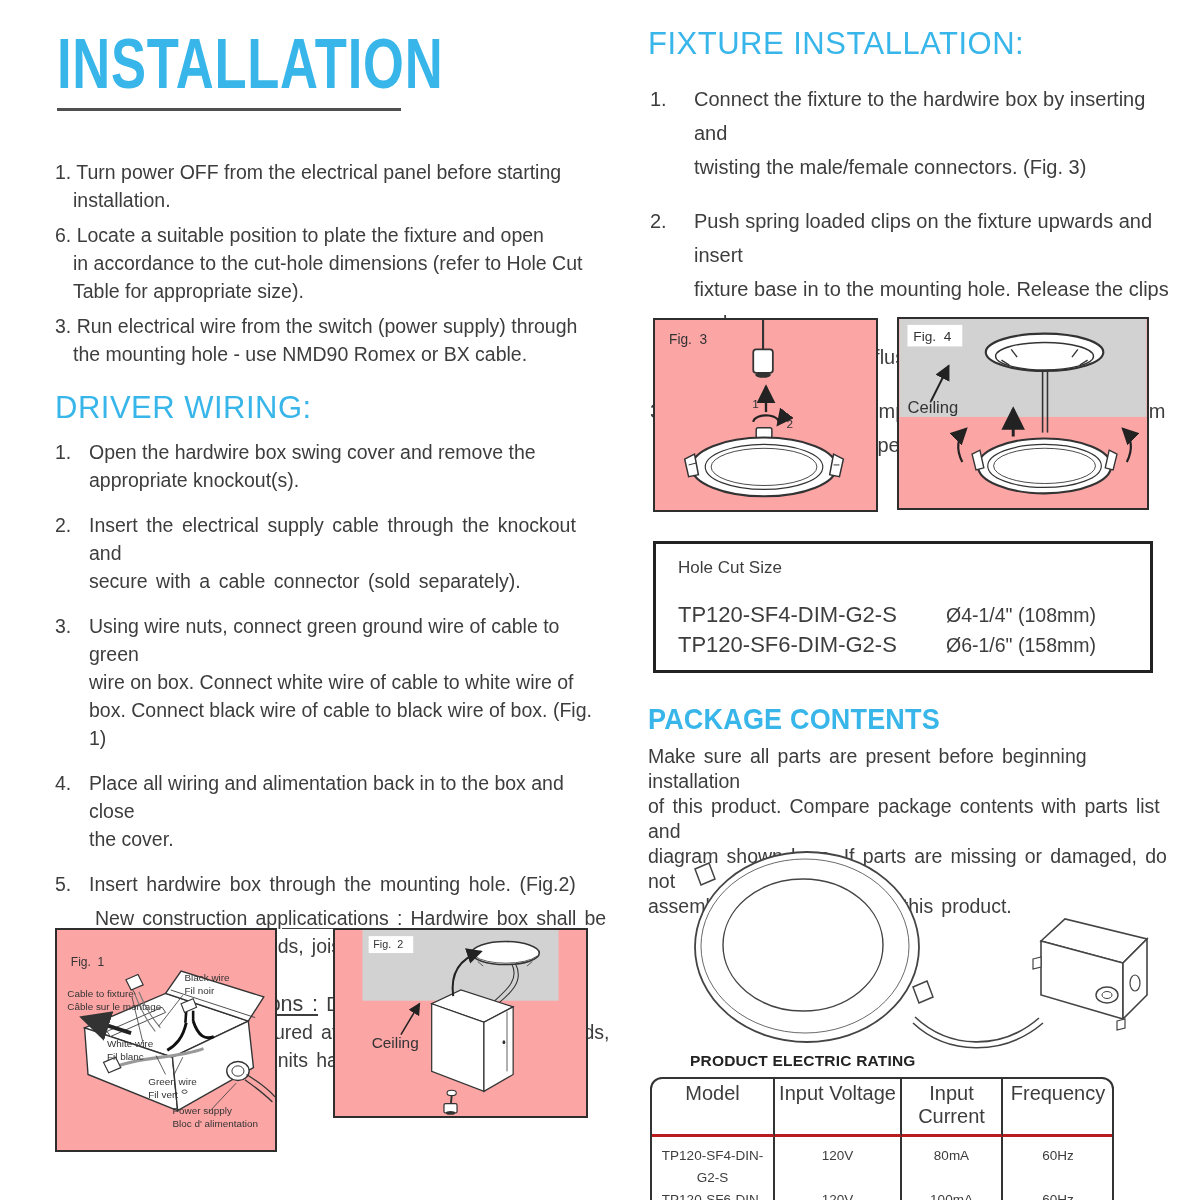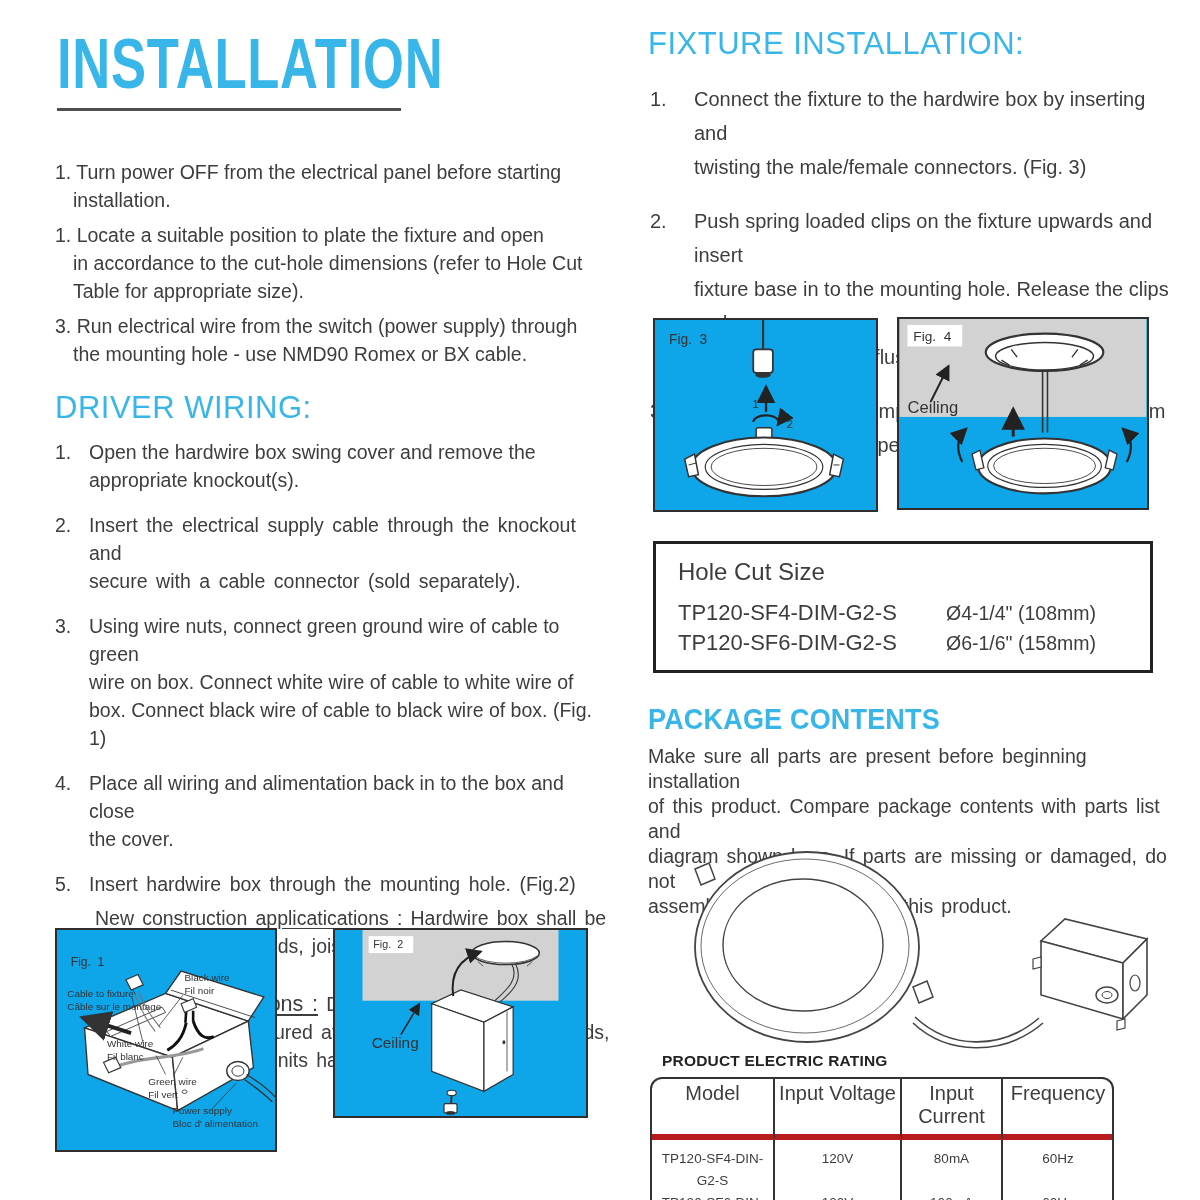--- a/index.html
+++ b/index.html
@@ -24,75 +24,75 @@
 
   .steps-left{position:absolute; left:55px; top:438px; width:556px; font-size:19.5px; line-height:28px;}
   .step{display:flex; margin-bottom:17px;}
   .step .num{flex:none; width:34px;}
   .step .stxt{flex:1; white-space:pre-line;}
   .sp1{word-spacing:0.16em;}
   .sub{margin:6px 0 0 40px; width:516px; font-size:19.5px; line-height:28px; word-spacing:0.14em;}
   .sub .ulabel{text-decoration:underline; text-underline-offset:3px;}
   .sub .ulabel.big{font-size:21.5px;}
 
-  .figbox{position:absolute; background:#0ea5e9; border:2px solid var(--border);}
+  .figbox{position:absolute; background:#fca5a5; border:2px solid var(--border);}
   #fig1{left:55px; top:928px; width:222px; height:224px;}
   #fig2{left:333px; top:928px; width:255px; height:190px;}
   #fig3{left:653px; top:318px; width:225px; height:194px;}
   #fig4{left:897px; top:317px; width:252px; height:193px;}
   .figbox svg{display:block; width:100%; height:100%;}
   .figtxt{fill:#333; font-family:"Liberation Sans",sans-serif; white-space:pre;}
   .figlabel{font-size:14px; fill:#333; white-space:pre;}
 
   
   #fixture-heading{position:absolute; left:648px; top:26px; font-size:31px;}
   .steps-right{position:absolute; left:650px; top:82px; width:532px; font-size:20px; line-height:34px;}
   .steps-right .step{margin-bottom:20px;}
   .steps-right .num{width:44px;}
 
   .holecut{position:absolute; left:653px; top:541px; width:500px; height:132px;
     border:3px solid #222; padding:14px 22px 10px 22px;}
-  .holecut .hc-title{font-size:24px; margin-bottom:12px;}
+  .holecut .hc-title{font-size:17px; margin-bottom:22px;}
   .hc-row{display:flex; align-items:center; line-height:30px;}
   .hc-model{flex:1; font-size:22px;}
   .hc-size{width:182px; font-size:19.5px;}
 
   #package-heading{position:absolute; left:648px; top:702px; height:34px;text-decoration:underline;}
   #package-heading span{display:inline-block; font-size:30px; font-weight:700; color:var(--accent);
      transform:scaleX(0.9); transform-origin:0 0; white-space:nowrap; letter-spacing:0.2px;}
   .pkg-text{position:absolute; left:648px; top:744px; width:534px; font-size:19.5px;
      line-height:25px; white-space:pre-line; word-spacing:0.14em;}
 
   #contents-art{position:absolute; left:655px; top:845px; width:520px; height:205px;}
   #contents-art svg{display:block; width:100%; height:100%;}
 
-  .erating-label{position:absolute; left:662px; top:1052px; font-size:15.5px; font-weight:700; color:#222; letter-spacing:0.2px;}
+  .erating-label{position:absolute; left:690px; top:1052px; font-size:15.5px; font-weight:700; color:#222; letter-spacing:0.2px;}
   .etable{position:absolute; left:650px; top:1077px; width:464px; border:2.5px solid #333; border-radius:12px;
      overflow:hidden; display:grid; grid-template-columns:123px 127px 101px 110px; background:#fff;}
   .et-c{text-align:center; border-right:2px solid #333;}
   .et-c.lastcol{border-right:none;}
-  .et-h{font-size:20px; padding:3px 0 6px 0; border-bottom:6px solid #b91c1c;}
+  .et-h{font-size:20px; padding:3px 0 6px 0; border-bottom:3px solid #b91c1c;}
   .et-d{font-size:13.5px; line-height:22px;}
   .et-d.row0{padding-top:8px;}
   .et-d.row1{padding-bottom:10px;}
 </style>
 </head>
 <body>
 
 <div class="page">
 
   <div class="title-wrap">
     <span class="title-text">INSTALLATION</span>
   </div>
   <div class="title-underline"></div>
 
   <div class="intro">
     <p>1. Turn power OFF from the electrical panel before starting
 installation.</p>
-    <p>1. Locate a suitable position to plate the fixture and open
+    <p>6. Locate a suitable position to plate the fixture and open
 in accordance to the cut-hole dimensions (refer to Hole Cut
 Table for appropriate size).</p>
     <p>3. Run electrical wire from the switch (power supply) through
 the mounting hole - use NMD90 Romex or BX cable.</p>
   </div>
 
   <h2 id="driver-heading" class="h-cyan">DRIVER WIRING:</h2>
 
   <div class="steps-left">
     <div class="step">

